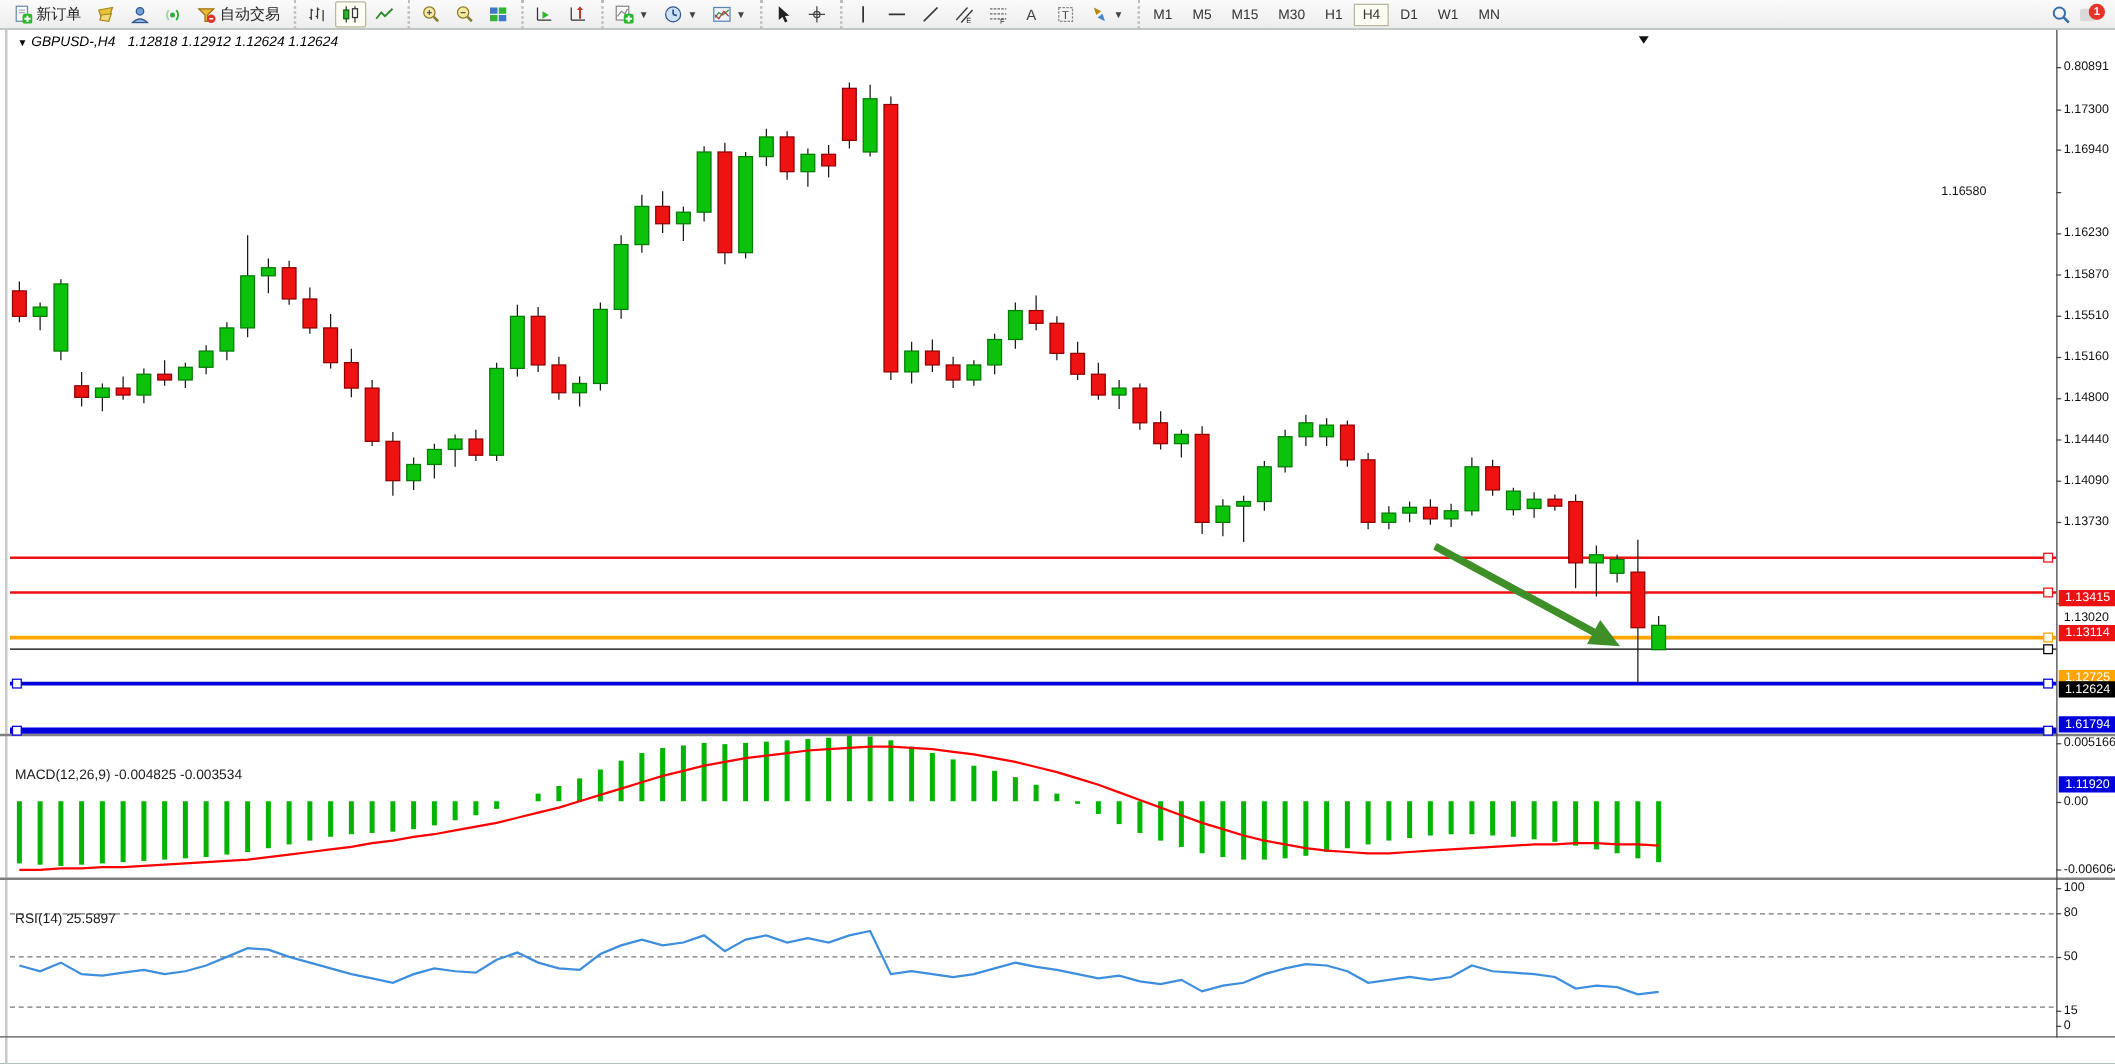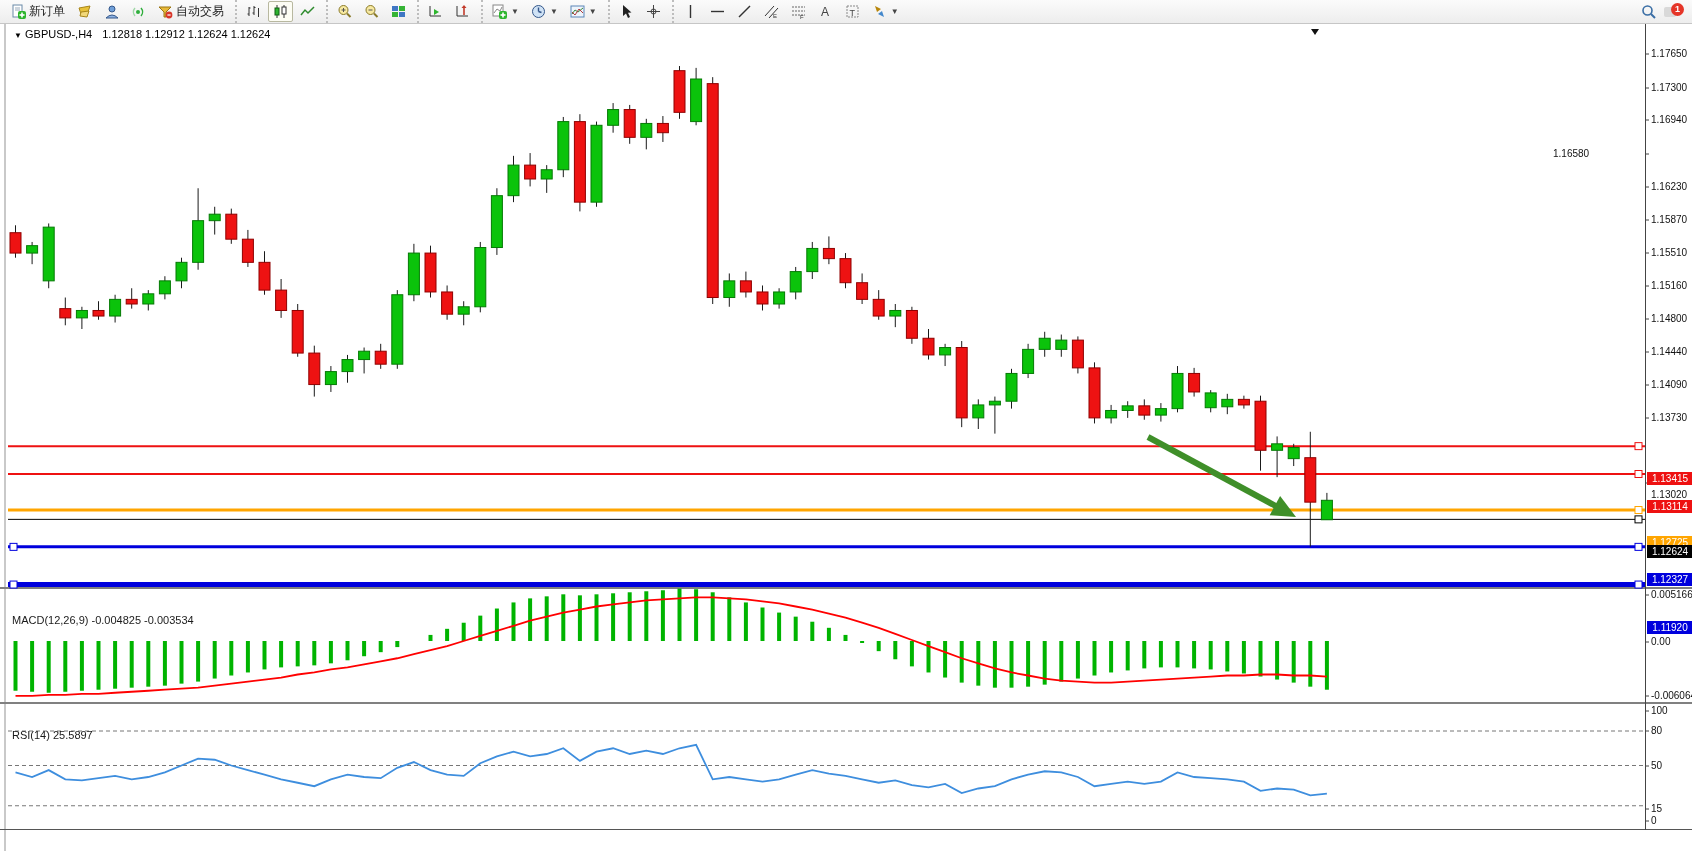--- a/index.html
+++ b/index.html
@@ -18,21 +18,21 @@
   .caret{font-size:8px;color:#444;margin-left:1px;}
   #toolbar-right{margin-left:auto;display:flex;align-items:center;padding-right:10px;gap:8px;}
   #alert-badge{position:relative;width:18px;height:16px;}
   #alert-badge .bubble{position:absolute;left:0;top:3px;width:12px;height:10px;background:#d9d9d9;border-radius:2px;}
   #alert-badge .count{position:absolute;right:-2px;top:-1px;min-width:13px;height:13px;background:#e53528;color:#fff;
      border-radius:8px;font-size:9px;line-height:13px;text-align:center;font-weight:bold;}
   
   #chartwin{position:absolute;left:0;top:24px;width:1692px;height:827px;background:#fff;}
   #chartwin .leftframe{position:absolute;left:4px;top:0;width:2px;height:827px;background:#c9c9c9;}
   #plot{position:absolute;left:0;top:0;}
-  #chart-title{position:absolute;left:14px;top:4px;font-size:11px;color:#000;display:flex;gap:10px;align-items:flex-end;}
+  #chart-title{position:absolute;left:14px;top:4px;font-size:11px;color:#000;display:flex;gap:10px;align-items:flex-end;font-style:italic;}
   #chart-title .dd{font-size:8px;}
   .pane-label{position:absolute;font-size:11px;color:#1a1a1a;margin-top:24px;}
   .axis-label{position:absolute;font-size:10px;color:#111;white-space:nowrap;}
   .tag{position:absolute;left:1647px;width:46px;height:13px;color:#fff;font-size:10px;line-height:13px;text-align:center;margin-top:32px;}
 </style>
 </head>
 <body>
 
 <div id="app">
 
@@ -273,20 +273,31 @@
         </div>
       <div class="tbtn">
           <span class="micon"><svg width="15" height="15">
               <polygon points="3,2 9,5 5,8" fill="#b8860b"></polygon>
               <polygon points="12,13 6,10 10,7" fill="#4488cc"></polygon>
             </svg></span>
           <span class="caret">▼</span>
         </div>
     </div>
 
+    <div class="tgroup" id="tf-group">
+        <div class="tf">M1</div>
+        <div class="tf">M5</div>
+        <div class="tf">M15</div>
+        <div class="tf">M30</div>
+        <div class="tf">H1</div>
+        <div class="tf active">H4</div>
+        <div class="tf">D1</div>
+        <div class="tf">W1</div>
+        <div class="tf">MN</div>
+      </div>
 
     <div id="toolbar-right">
       <span class="micon">
         <svg width="16" height="16">
             <circle cx="6.5" cy="6.5" r="4.5" fill="none" stroke="#3a6ea5" stroke-width="1.6"></circle>
             <line x1="10" y1="10" x2="14" y2="14" stroke="#3a6ea5" stroke-width="2"></line>
           </svg>
       </span>
       <span id="alert-badge">
         <span class="bubble"></span>
@@ -600,21 +611,21 @@
       <span>MACD(12,26,9)</span>
       <span>-0.004825</span>
       <span>-0.003534</span>
     </div>
     <div class="pane-label" style="left:12px;top:681px;">
       <span>RSI(14)</span>
       <span>25.5897</span>
     </div>
 
     <div id="labels">
-        <div class="axis-label" style="left: 1651px; top: 24px;">1.17650</div>
+        <div class="axis-label" style="left: 1651px; top: 24px;">0.80891</div>
         <div class="axis-label" style="left: 1651px; top: 58px;">1.17300</div>
         <div class="axis-label" style="left: 1651px; top: 90px;">1.16940</div>
         <div class="axis-label" style="left: 1553px; top: 124px;">1.16580</div>
         <div class="axis-label" style="left: 1651px; top: 157px;">1.16230</div>
         <div class="axis-label" style="left: 1651px; top: 190px; text-align: right;">1.15870</div>
         <div class="axis-label" style="left: 1651px; top: 223px;">1.15510</div>
         <div class="axis-label" style="left: 1651px; top: 256px;">1.15160</div>
         <div class="axis-label" style="left: 1651px; top: 289px;">1.14800</div>
         <div class="axis-label" style="left: 1651px; top: 322px;">1.14440</div>
         <div class="axis-label" style="left: 1651px; top: 355px;">1.14090</div>
@@ -625,17 +636,17 @@
         <div class="axis-label" style="left: 1651px; top: 666px;">-0.006064</div>
         <div class="axis-label" style="left: 1651px; top: 681px;">100</div>
         <div class="axis-label" style="left: 1651px; top: 701px;">80</div>
         <div class="axis-label" style="left: 1651px; top: 736px;">50</div>
         <div class="axis-label" style="left: 1651px; top: 779px;">15</div>
         <div class="axis-label" style="left: 1651px; top: 791px;">0</div>
         <div class="tag" style="top: 415.5px; background: rgb(238, 17, 17);">1.13415</div>
         <div class="tag" style="top: 443.5px; background: rgb(238, 17, 17);">1.13114</div>
         <div class="tag" style="top: 479.5px; background: rgb(255, 165, 0);">1.12725</div>
         <div class="tag" style="top: 488.5px; background: rgb(0, 0, 0);">1.12624</div>
-        <div class="tag" style="top: 516.5px; background: rgb(0, 0, 221);">1.12327</div>
+        <div class="tag" style="top: 516.5px; background: rgb(0, 0, 221);">1.61794</div>
         <div class="tag" style="top: 565px; background: rgb(0, 0, 221);">1.11920</div>
       </div>
   </div>
 </div>
 
 </body></html>

